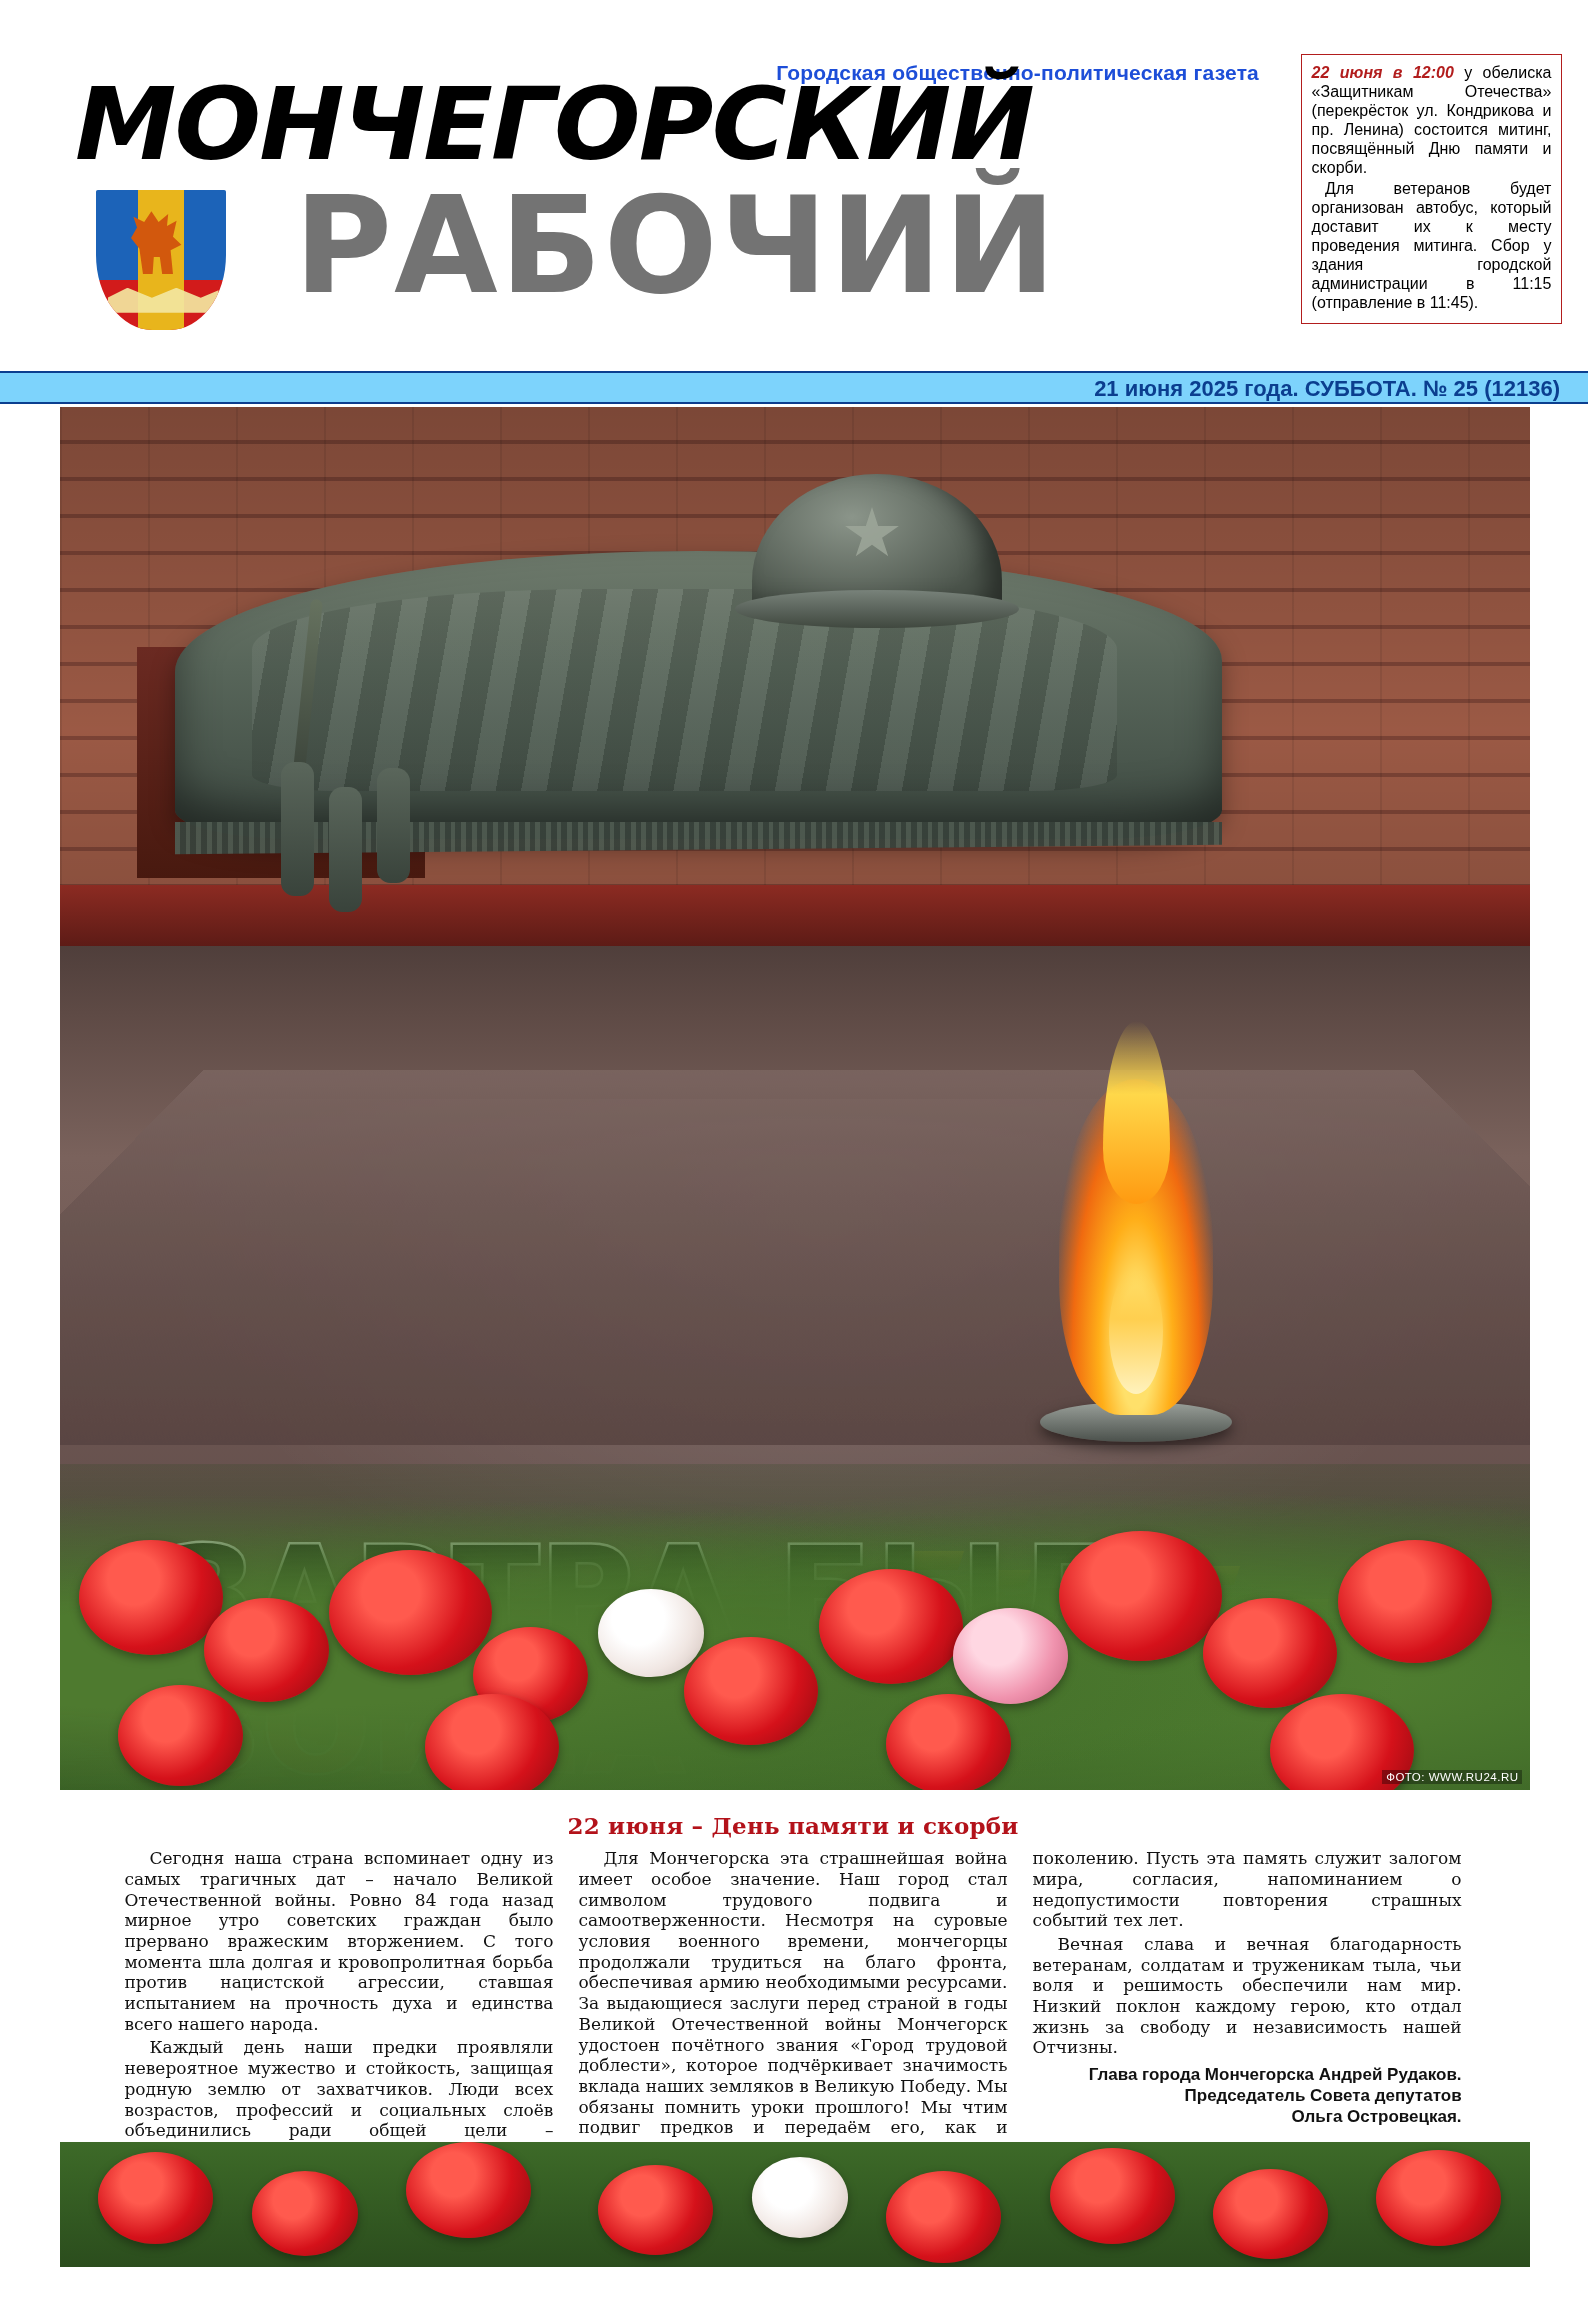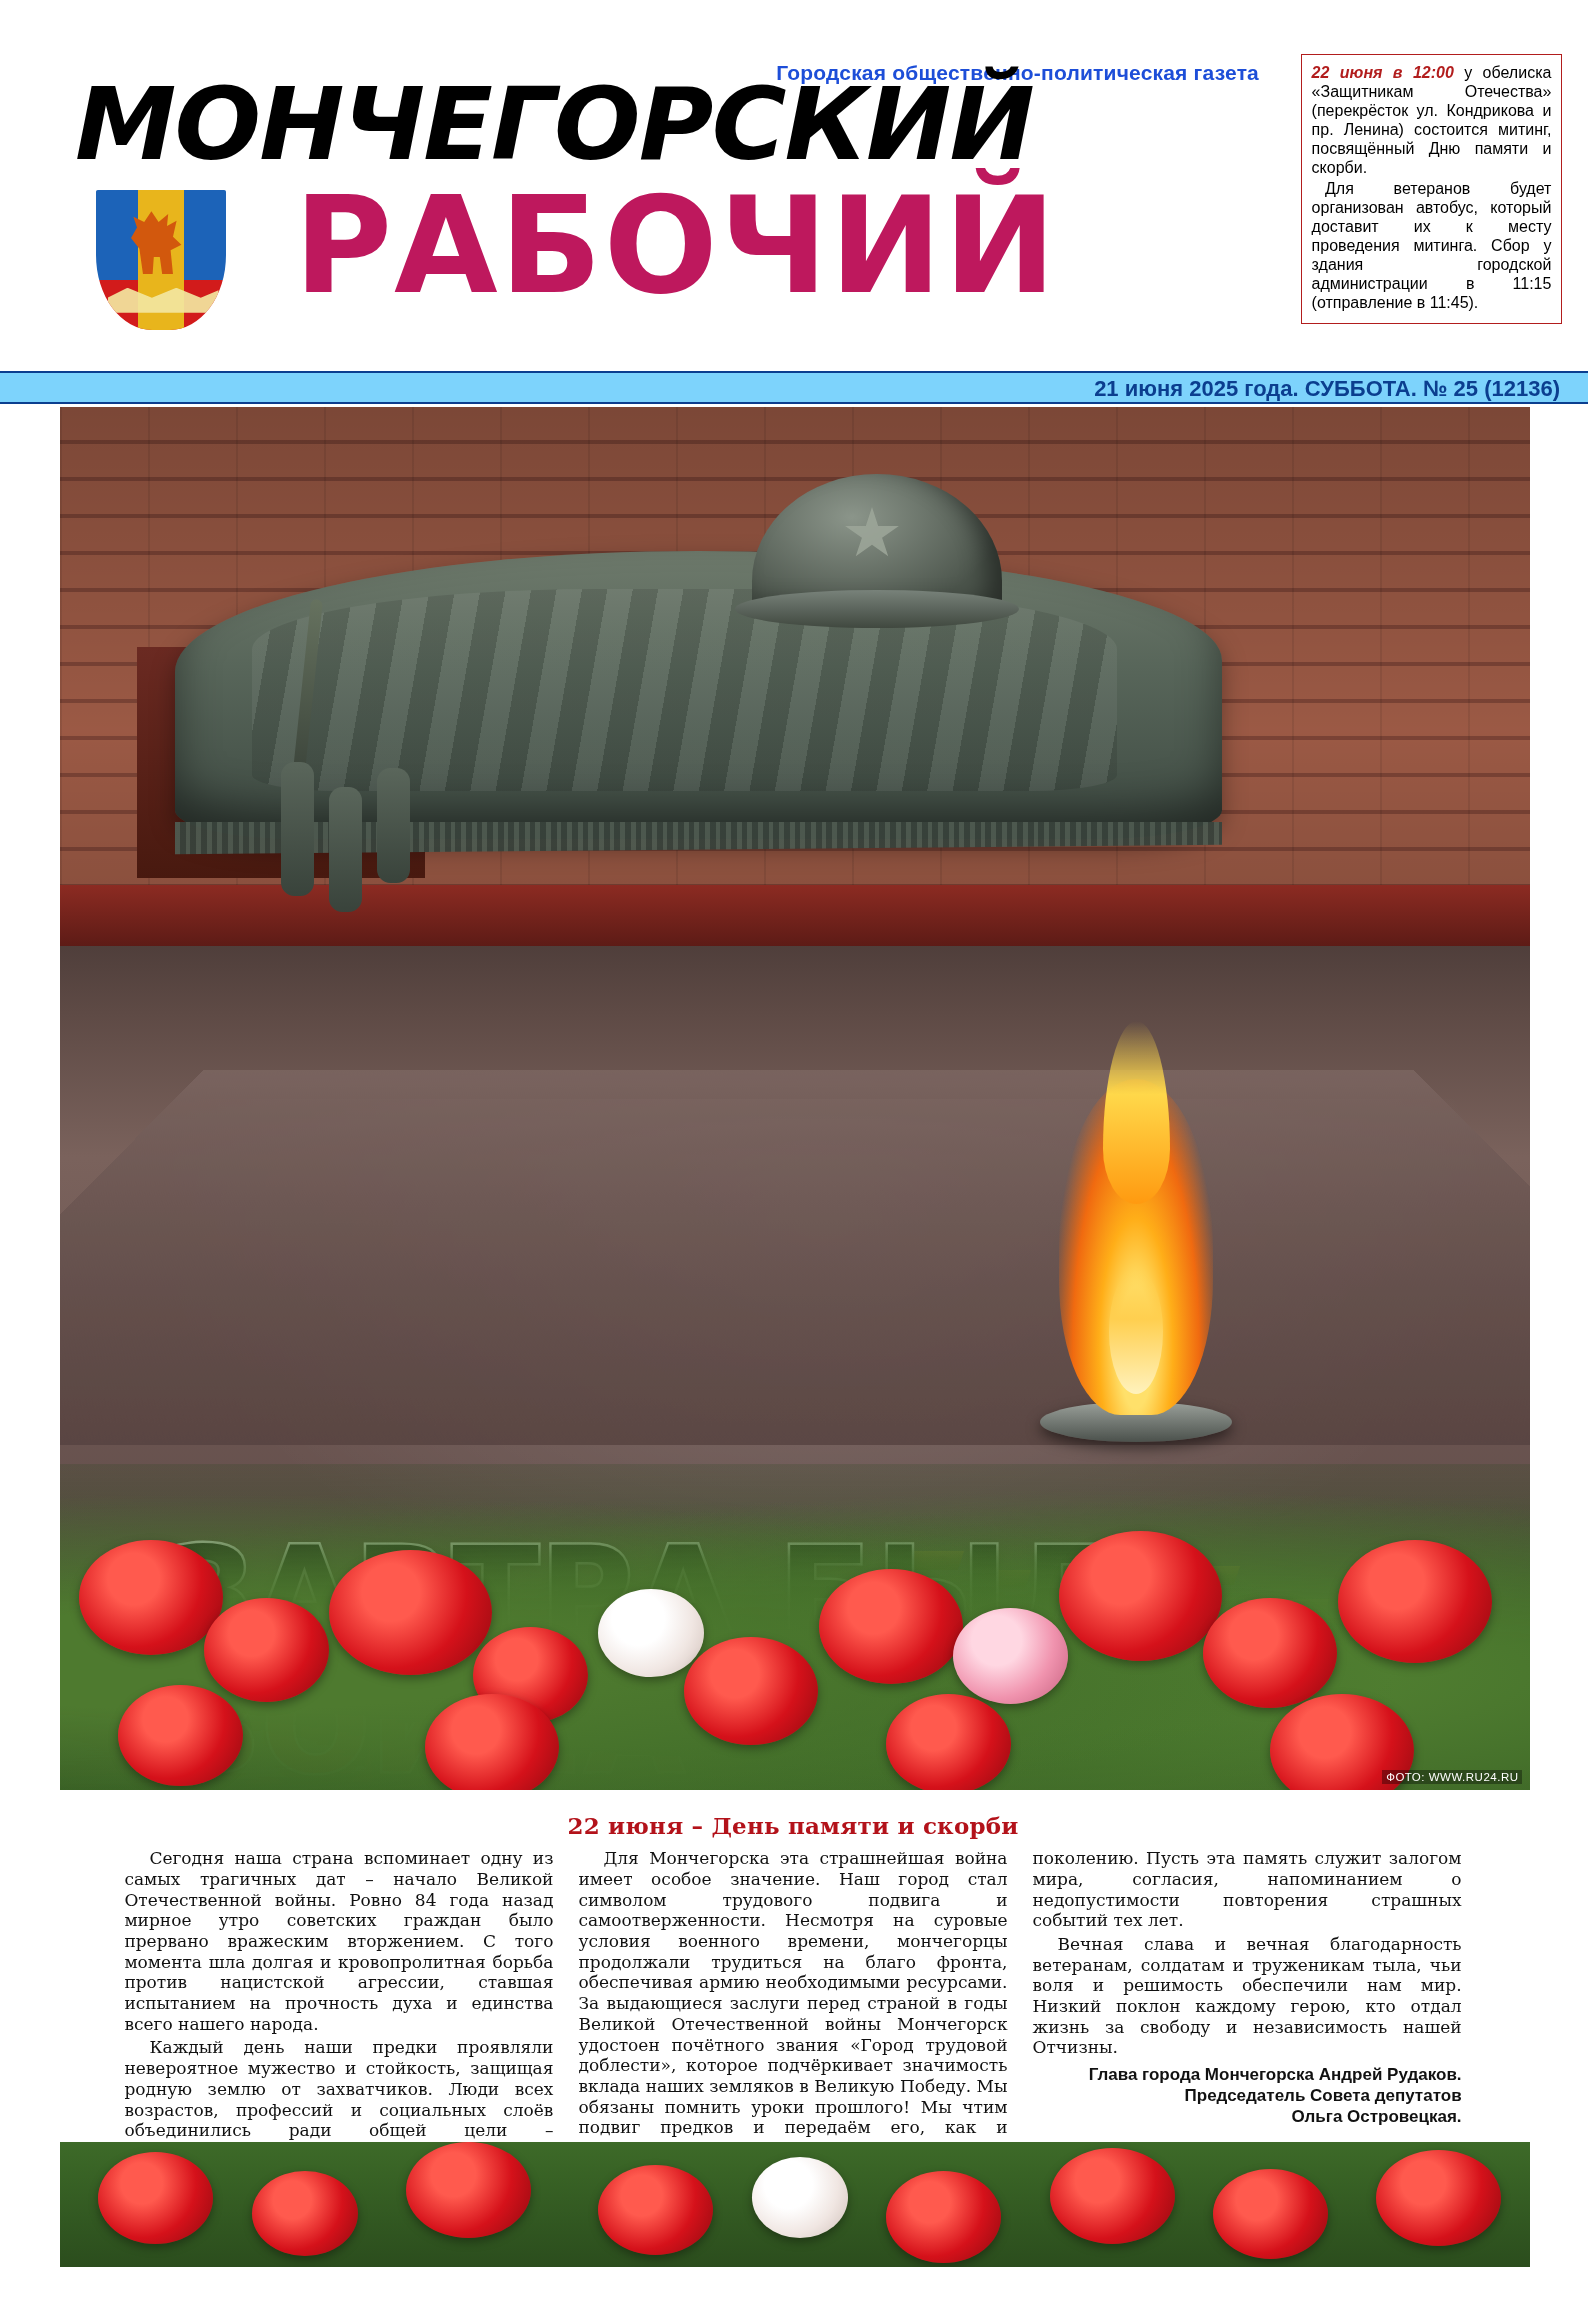--- a/index.html
+++ b/index.html
@@ -72,21 +72,21 @@
 
   .title-line2 {
     position: absolute;
     left: 238px;
     top: 104px;
     font-family: "DejaVu Sans", sans-serif;
     font-weight: bold;
     font-size: 134px;
     line-height: 134px;
     letter-spacing: 1.9px;
-    color: #be185d;
+    color: #737373;
     white-space: nowrap;
   }
 
   
   .coat {
     position: absolute;
     left: 94px;
     top: 188px;
     width: 134px;
     height: 161px;

